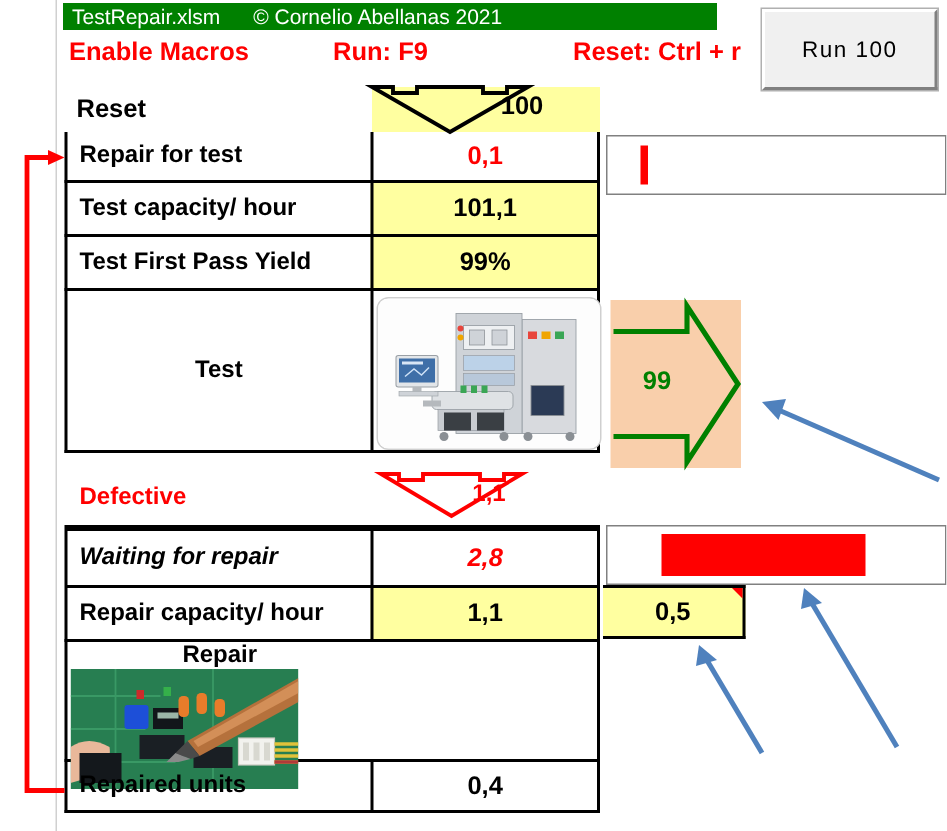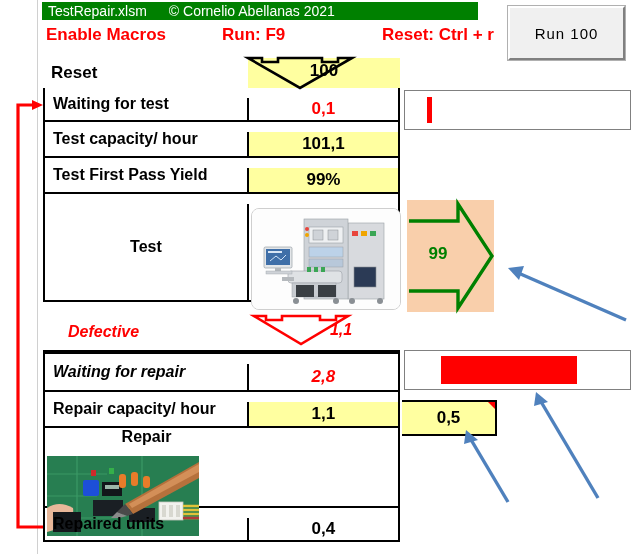--- a/index.html
+++ b/index.html
@@ -76,21 +76,20 @@
     display:flex;align-items:center;
   }
   .cell-label.ctr{justify-content:center;padding-left:0;}
   .cell-value{
     width:152px;
     box-sizing:border-box;
     border-left:2px solid #000;
     display:flex;align-items:center;justify-content:center;
     font-size:17px;font-weight:bold;color:#000;
     position:relative;
-    margin-top:10px;
   }
   .yellow{background:#ffffa0;}
   .redtext{color:#ff0000;}
 
   
   .input-row{
     position:absolute;left:43px;top:58px;width:357px;height:30px;
   }
   .input-label{
     position:absolute;left:8px;top:0;height:30px;line-height:30px;
@@ -99,20 +98,21 @@
   .input-arrowbox{
     position:absolute;left:205px;top:0;width:152px;height:30px;
     background:#ffffa0;
     overflow:visible;
   }
   .input-val{
     position:absolute;left:205px;top:0;width:152px;height:26px;
     line-height:26px;text-align:center;
     font-size:17px;font-weight:bold;color:#000;
     z-index:3;
+    padding-left:24px;
   }
 
   
   .cmt{
     position:absolute;right:0;top:0;width:0;height:0;
     border-top:7px solid #ff0000;
     border-left:7px solid transparent;
   }
 
   
@@ -125,21 +125,21 @@
     overflow:hidden;
   }
   .repair-row{height:80px;flex-direction:column;}
   .pcb-img{
     position:absolute;left:0px;top:0px;width:152px;height:80px;
     overflow:hidden;
   }
 
   
   .defective-row{
-    position:absolute;left:60px;top:318px;width:357px;height:28px;font-style:italic;
+    position:absolute;left:45px;top:318px;width:357px;height:28px;
   }
   .defective-label{
     position:absolute;left:8px;top:0;height:28px;line-height:28px;
     font-size:16px;font-weight:bold;color:#ff0000;
   }
   .defective-val{
     position:absolute;left:205px;top:0;width:152px;height:24px;
     line-height:24px;text-align:center;
     font-size:16px;font-weight:bold;color:#ff0000;z-index:3;
   }
@@ -191,21 +191,21 @@
   <div class="run-button">Run 100</div>
 
   <div class="input-row">
     <div class="input-label">Reset</div>
     <div class="input-arrowbox"></div>
     <div class="input-val">100</div>
   </div>
 
   <div class="tbl" style="top:88px;">
     <div class="row" style="height:34px;">
-      <div class="cell-label">Waiting for test</div>
+      <div class="cell-label">Repair for test</div>
       <div class="cell-value redtext">0,1</div>
     </div>
     <div class="row" style="height:36px;text-align:center;">
       <div class="cell-label">Test capacity/ hour</div>
       <div class="cell-value yellow">101,1</div>
     </div>
     <div class="row" style="height:36px;">
       <div class="cell-label">Test First Pass Yield</div>
       <div class="cell-value yellow">99%</div>
     </div>

